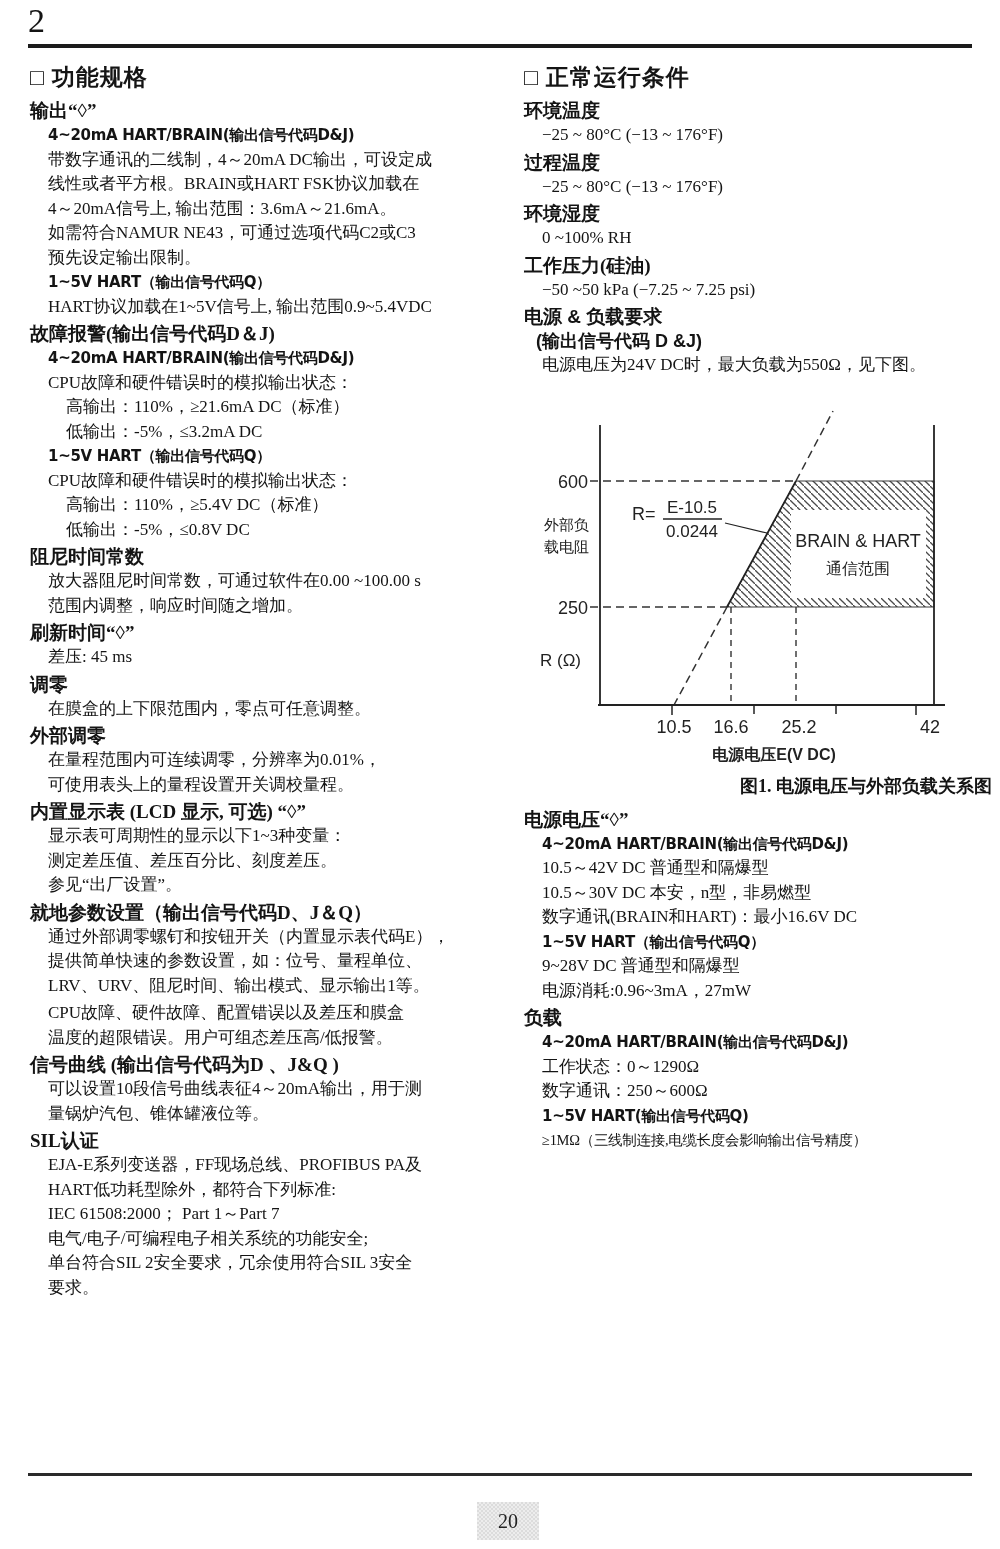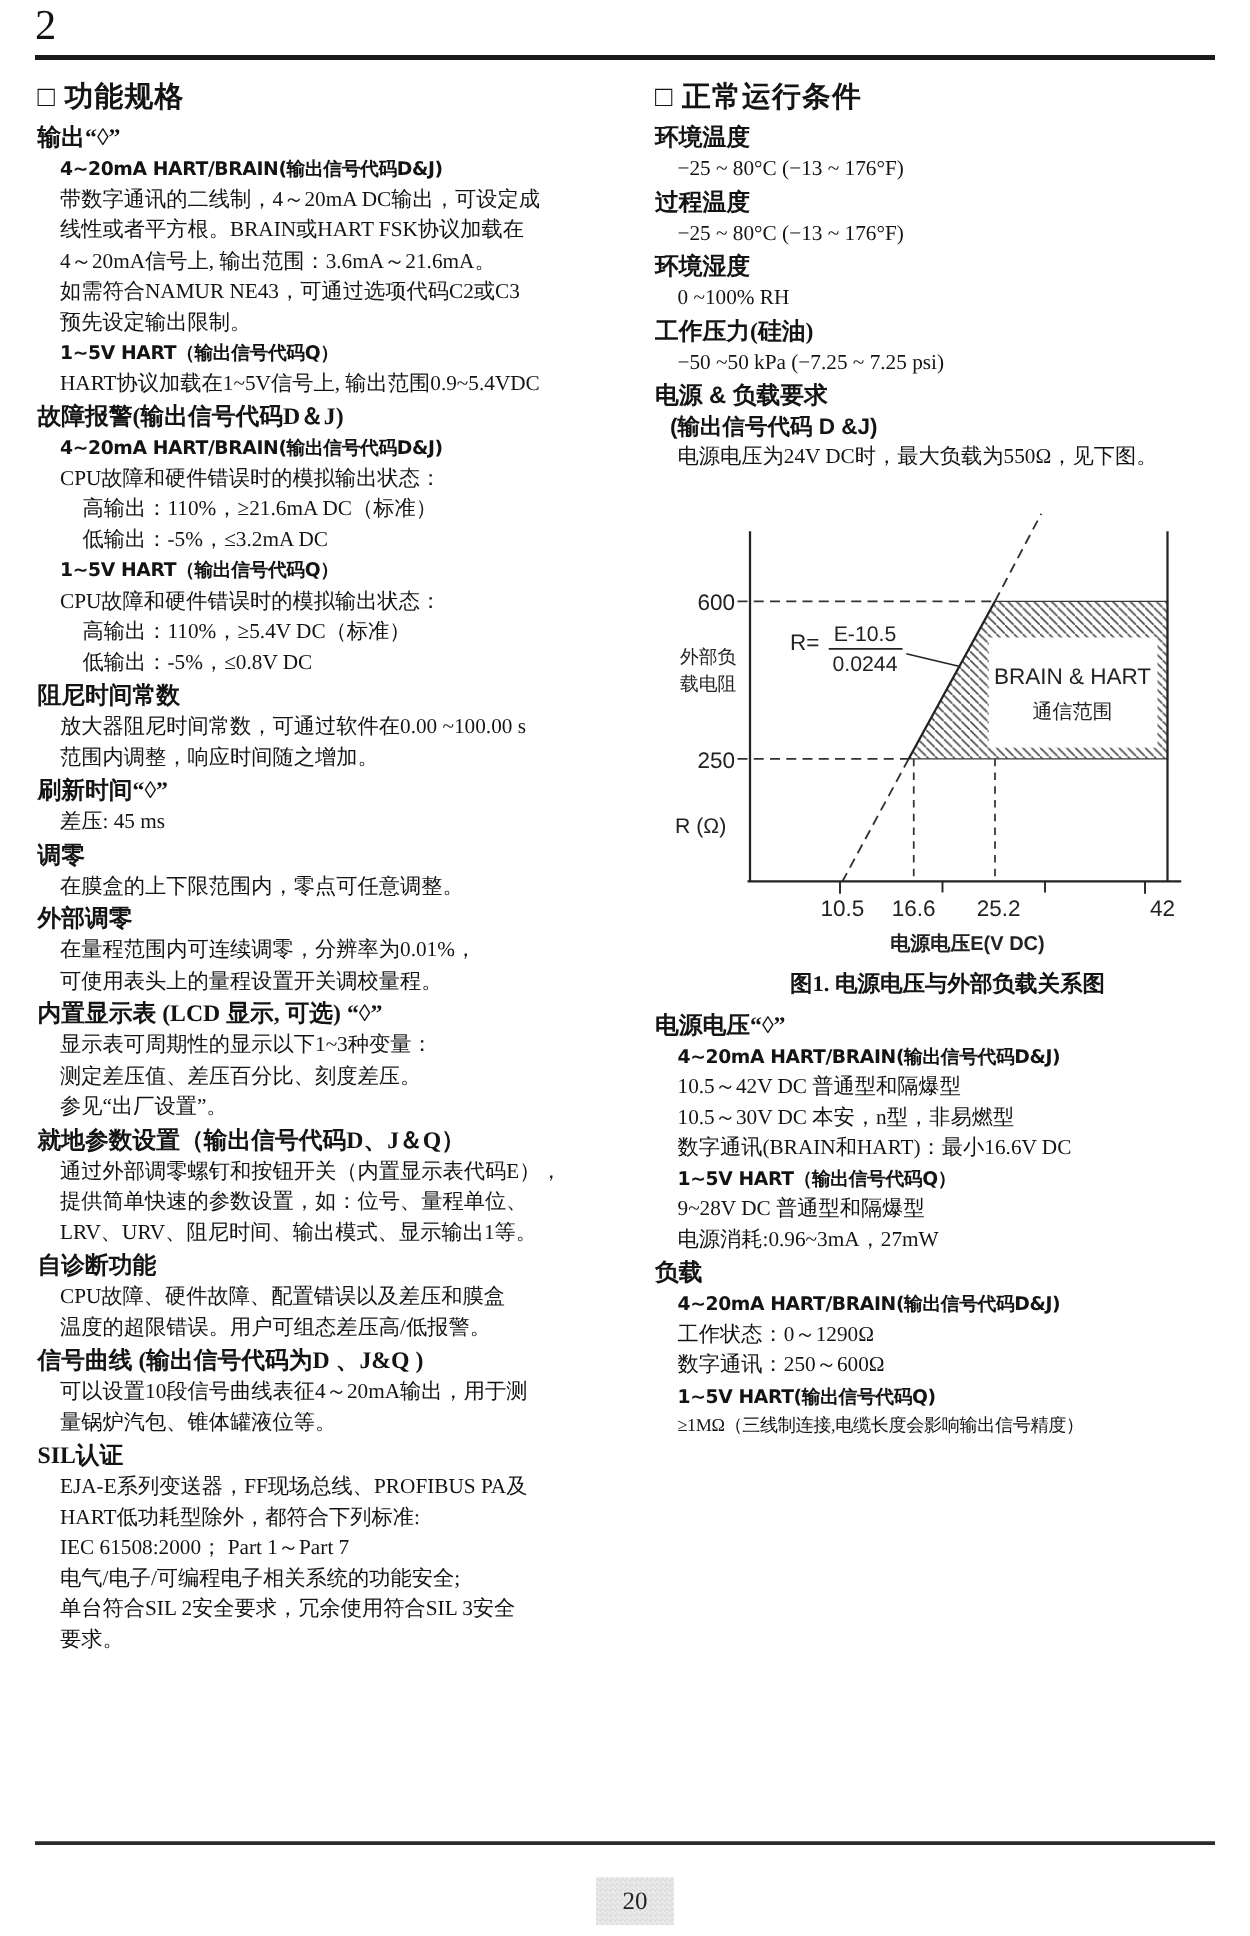--- a/index.html
+++ b/index.html
@@ -14,21 +14,21 @@
   .sec{margin-top:3px;}
   .sec-title{font-size:19px;font-weight:bold;line-height:24px;}
   .sec-subtitle{font-size:18px;font-weight:bold;line-height:24px;padding-left:12px;
         font-family:"Liberation Sans",sans-serif;}
   .ln{font-size:17px;line-height:24.5px;padding-left:18px;}
   .ln.mono{font-family:"DejaVu Sans",sans-serif;font-weight:bold;font-size:15px;letter-spacing:-0.3px;}
   .ln.i2{padding-left:36px;}
   .ln.small{font-size:14.5px;letter-spacing:-0.3px;}
   .hd-sans{font-family:"Liberation Sans",sans-serif;}
   .chart-wrap{margin-top:24px;}
-  .chart-caption{font-size:18px;font-weight:bold;text-align:center;margin:2px 0 10px 0;}
+  .chart-caption{font-size:18px;font-weight:bold;text-align:right;margin:2px 0 10px 0;}
   svg text{font-family:"Liberation Sans",sans-serif;fill:#222;}
   svg .serif{font-family:"Liberation Serif",serif;}
   .footrule{position:absolute;left:28px;top:1473px;width:944px;height:3px;background:#2a2a2a;}
   .docnum{position:absolute;left:45px;top:1563px;font-family:Liberation Sans, sans-serif;
         font-size:17px;color:#333;}
   .pagebadge{position:absolute;left:477px;top:1502px;width:62px;height:38px;background:#e4e4e4;
         background-image:repeating-conic-gradient(#ededed 0 25%,#dcdcdc 0 50%);background-size:4px 4px;
         text-align:center;font-size:20px;line-height:38px;color:#222;}
 </style>
 </head>
@@ -96,21 +96,20 @@
     </div>
 
     <div class="sec">
       <div class="sec-title">就地参数设置（输出信号代码D、J＆Q）</div>
       <div class="ln">通过外部调零螺钉和按钮开关（内置显示表代码E），</div>
       <div class="ln">提供简单快速的参数设置，如：位号、量程单位、</div>
       <div class="ln">LRV、URV、阻尼时间、输出模式、显示输出1等。</div>
     </div>
 
     <div class="sec">
-      <div class="sec-title">自诊断功能</div>
       <div class="ln">CPU故障、硬件故障、配置错误以及差压和膜盒</div>
       <div class="ln">温度的超限错误。用户可组态差压高/低报警。</div>
     </div>
 
     <div class="sec">
       <div class="sec-title">信号曲线 (输出信号代码为D 、J&amp;Q )</div>
       <div class="ln">可以设置10段信号曲线表征4～20mA输出，用于测</div>
       <div class="ln">量锅炉汽包、锥体罐液位等。</div>
     </div>
 

